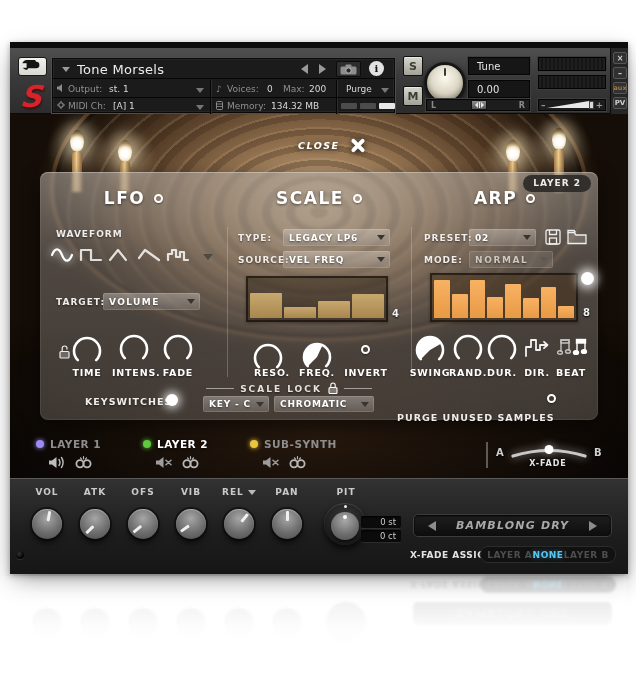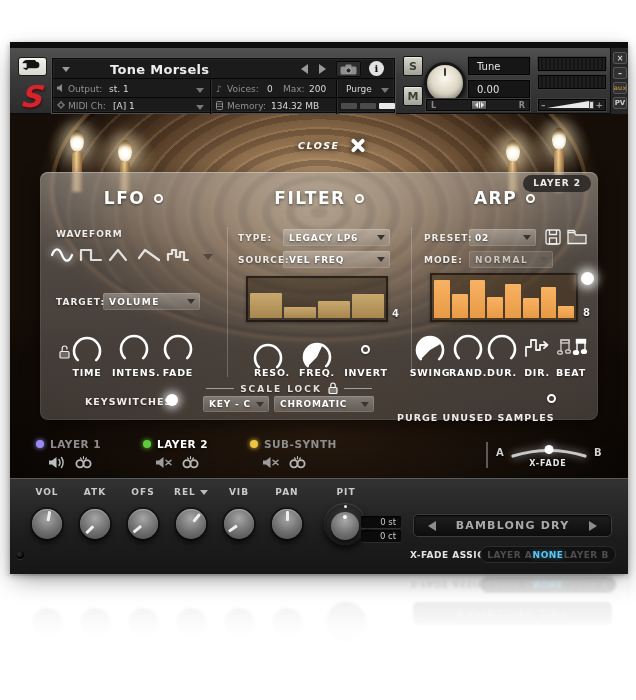--- a/index.html
+++ b/index.html
@@ -18,21 +18,21 @@
   .wrench-btn { position:absolute; left:8px; top:9px; width:29px; height:19px; background:linear-gradient(#f2f2ee,#d9d9d2);
     border:1px solid #1a1a1a; border-radius:3px; display:flex; align-items:center; justify-content:center; }
   .logo { position:absolute; left:6px; top:29px; width:36px; height:38px; display:flex; align-items:center; justify-content:center; }
   .logo span { font-weight:bold; font-style:italic; font-size:30px; color:#d8232a; transform:skewX(-8deg);
     text-shadow:1px 2px 2px rgba(60,0,0,.6); }
 
   .infobox { position:absolute; left:42px; top:10px; width:343px; height:55px; background:#1b1b1b;
     border:1px solid #090909; box-shadow:0 0 0 1px #4e4e4e, inset 0 0 0 1px #262626; }
   .ib-row1 { position:absolute; left:0; top:0; width:100%; height:20px; border-bottom:1px solid #050505; }
   .ib-title-caret { position:absolute; left:9px; top:8px; width:0; height:0; border-left:4px solid transparent; border-right:4px solid transparent; border-top:5px solid #9a9a9a; }
-  .ib-title { position:absolute; left:24px; top:3px; font-size:13px; font-weight:bold; color:#ececec; letter-spacing:.3px;margin-left:33px; }
+  .ib-title { position:absolute; left:24px; top:3px; font-size:13px; font-weight:normal; color:#ececec; letter-spacing:.3px; }
   .tri-l { width:0;height:0;border-top:5px solid transparent;border-bottom:5px solid transparent;border-right:7px solid #999; }
   .tri-r { width:0;height:0;border-top:5px solid transparent;border-bottom:5px solid transparent;border-left:7px solid #999; }
   .cam-btn { position:absolute; left:283px; top:2px; width:25px; height:16px; background:#2d2d2d; border:1px solid #0c0c0c; border-radius:2px; display:flex; align-items:center; justify-content:center; }
   .info-btn { position:absolute; left:316px; top:2px; width:15px; height:15px; background:#e2e2e2; border-radius:50%;
     display:flex; align-items:center; justify-content:center; font:bold 10px "DejaVu Serif",serif; color:#141414; }
   .ib-grid { position:absolute; left:0; top:21px; width:100%; height:34px; font-size:9px; }
   .vdiv { position:absolute; top:0; width:1px; height:34px; background:#050505; box-shadow:1px 0 0 #2e2e2e; }
   .hdiv { position:absolute; left:0; top:17px; width:100%; height:1px; background:#050505; }
   .hlab { color:#8f8f8f; } .hval { color:#d9d9d9; }
   .hcaret { width:0;height:0;border-left:4px solid transparent;border-right:4px solid transparent;border-top:5px solid #777; }
@@ -162,21 +162,21 @@
     background:radial-gradient(circle at 50% 40%, #3e3e3e, #1a1a1a 70%); box-shadow:0 4px 6px rgba(0,0,0,.7), inset 0 1px 1px rgba(255,255,255,.15); }
   .pit-mark { position:absolute; left:50%; top:2px; width:3px; height:3px; margin-left:-1.5px; border-radius:50%; background:#eee; }
   .pit-inner { position:absolute; left:7px; top:9px; width:28px; height:28px; border-radius:50%;
     background:radial-gradient(circle at 50% 30%, #a9a9a9, #6c6c6c 60%, #4f4f4f); box-shadow:0 2px 3px rgba(0,0,0,.6); }
   .pit-dot { position:absolute; left:50%; top:3px; width:4px; height:4px; margin-left:-2px; border-radius:50%; background:#fff; }
   .pitch-box { position:absolute; left:351px; width:40px; height:12px; background:#0b0b0b; border-radius:2px;
     box-shadow:inset 0 1px 2px #000, 0 1px 0 rgba(255,255,255,.08); color:#c9c9c9; font-size:8.5px; text-align:right; padding:1px 5px 0 0; }
   .preset-bar { position:absolute; left:403px; top:35px; width:199px; height:23px; border-radius:5px;
     background:linear-gradient(#1e1e1e,#0d0d0d); border:1px solid #3c3c3c; box-shadow:inset 0 1px 2px #000;
     display:flex; align-items:center; justify-content:center; }
-  .preset-name { font-size:11px; font-weight:bold; letter-spacing:1.2px; color:#a9a9a9; }
+  .preset-name { font-size:11px; font-weight:bold; letter-spacing:1.2px; color:#a9a9a9;font-style:italic; }
   .pb-arrow { position:absolute; top:6px; width:0; height:0; border-top:5px solid transparent; border-bottom:5px solid transparent; }
   .assign-label { position:absolute; left:400px; top:71px; font-size:9px; font-weight:bold; letter-spacing:.5px; color:#e3e3e3; }
   .assign-box { position:absolute; left:470px; top:67px; width:136px; height:17px; background:#111; border:1px solid #2c2c2c;
     border-radius:8px; display:flex; align-items:center; justify-content:space-around; padding:0 6px; }
   .xo { font-size:9px; font-weight:bold; letter-spacing:.5px; color:#4e4e4e; }
   .xo.on { color:#5ac6f2; text-shadow:0 0 5px rgba(90,198,242,.5); }
 
   
   .reflection { position:absolute; left:10px; top:576px; width:618px; height:86px; opacity:.22; filter:blur(1.3px); }
   .refl-core { position:absolute; left:0; top:-12px; width:618px; height:96px; transform:scaleY(-1); }
@@ -382,21 +382,21 @@
         <span class="oknob" style="left:120px;top:158px;"><svg width="36" height="36">
               <path d="M8.8 28.2 A13 13 0 1 1 27.2 28.2" stroke="#fff" stroke-width="2.6" fill="none" stroke-linecap="round"></path>
             </svg></span>
         <span class="oklbl" style="left:27px;top:195px;width:40px;">TIME</span>
         <span class="oklbl" style="left:72px;top:195px;width:44px;">INTENS.</span>
         <span class="oklbl" style="left:118px;top:195px;width:40px;">FADE</span>
         <span class="olbl" style="left:45px;top:224px;font-size:9.5px;">KEYSWITCHES</span>
         <span class="glowdot" style="left:126px;top:222px;"></span>
 
         <div class="col-h" style="left:187px;width:184px;">
-          <span>FILTER</span>
+          <span>SCALE</span>
             <span class="ring"></span>
         </div>
         <span class="olbl" style="left:198px;top:61px;">TYPE:</span>
         <div class="osel" style="left:243px;top:57px;width:107px;">
           <span>LEGACY LP6</span>
             <span class="oc"></span>
         </div>
         <span class="olbl" style="left:198px;top:83px;">SOURCE:</span>
         <div class="osel" style="left:243px;top:79px;width:107px;">
           <span>VEL FREQ</span>
@@ -598,29 +598,29 @@
               <span class="bk-ptr" style="transform:rotate(-135deg)"></span>
             </div>
           </div>
           <div class="bk-cell">
             <div class="bk-label">OFS</div>
             <div class="bknob">
               <span class="bk-ptr" style="transform:rotate(-130deg)"></span>
             </div>
           </div>
           <div class="bk-cell">
+            <div class="bk-label">VIB</div>
+            <div class="bknob">
+              <span class="bk-ptr" style="transform:rotate(-125deg)"></span>
+            </div>
+          </div>
+          <div class="bk-cell">
             <div class="bk-label">REL <span class="bk-caret"></span></div>
             <div class="bknob">
               <span class="bk-ptr" style="transform:rotate(40deg)"></span>
-            </div>
-          </div>
-          <div class="bk-cell">
-            <div class="bk-label">VIB</div>
-            <div class="bknob">
-              <span class="bk-ptr" style="transform:rotate(-125deg)"></span>
             </div>
           </div>
           <div class="bk-cell">
             <div class="bk-label">PAN</div>
             <div class="bknob">
               <span class="bk-ptr" style="transform:rotate(0deg)"></span>
             </div>
           </div>
         </div>
 

